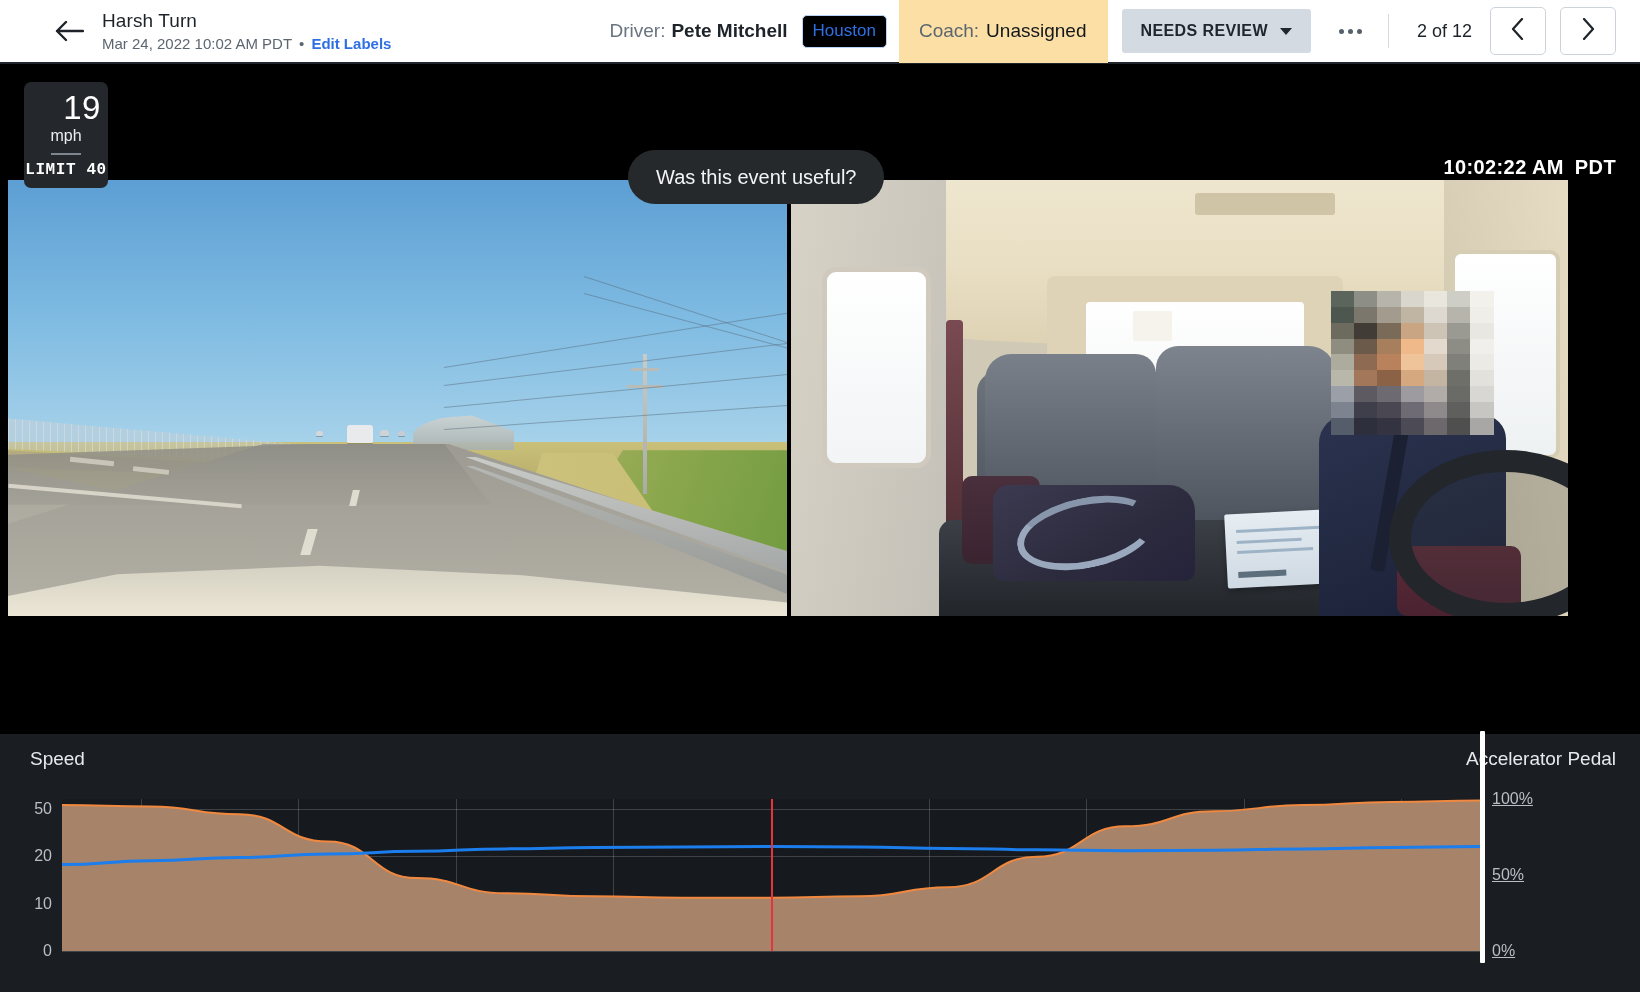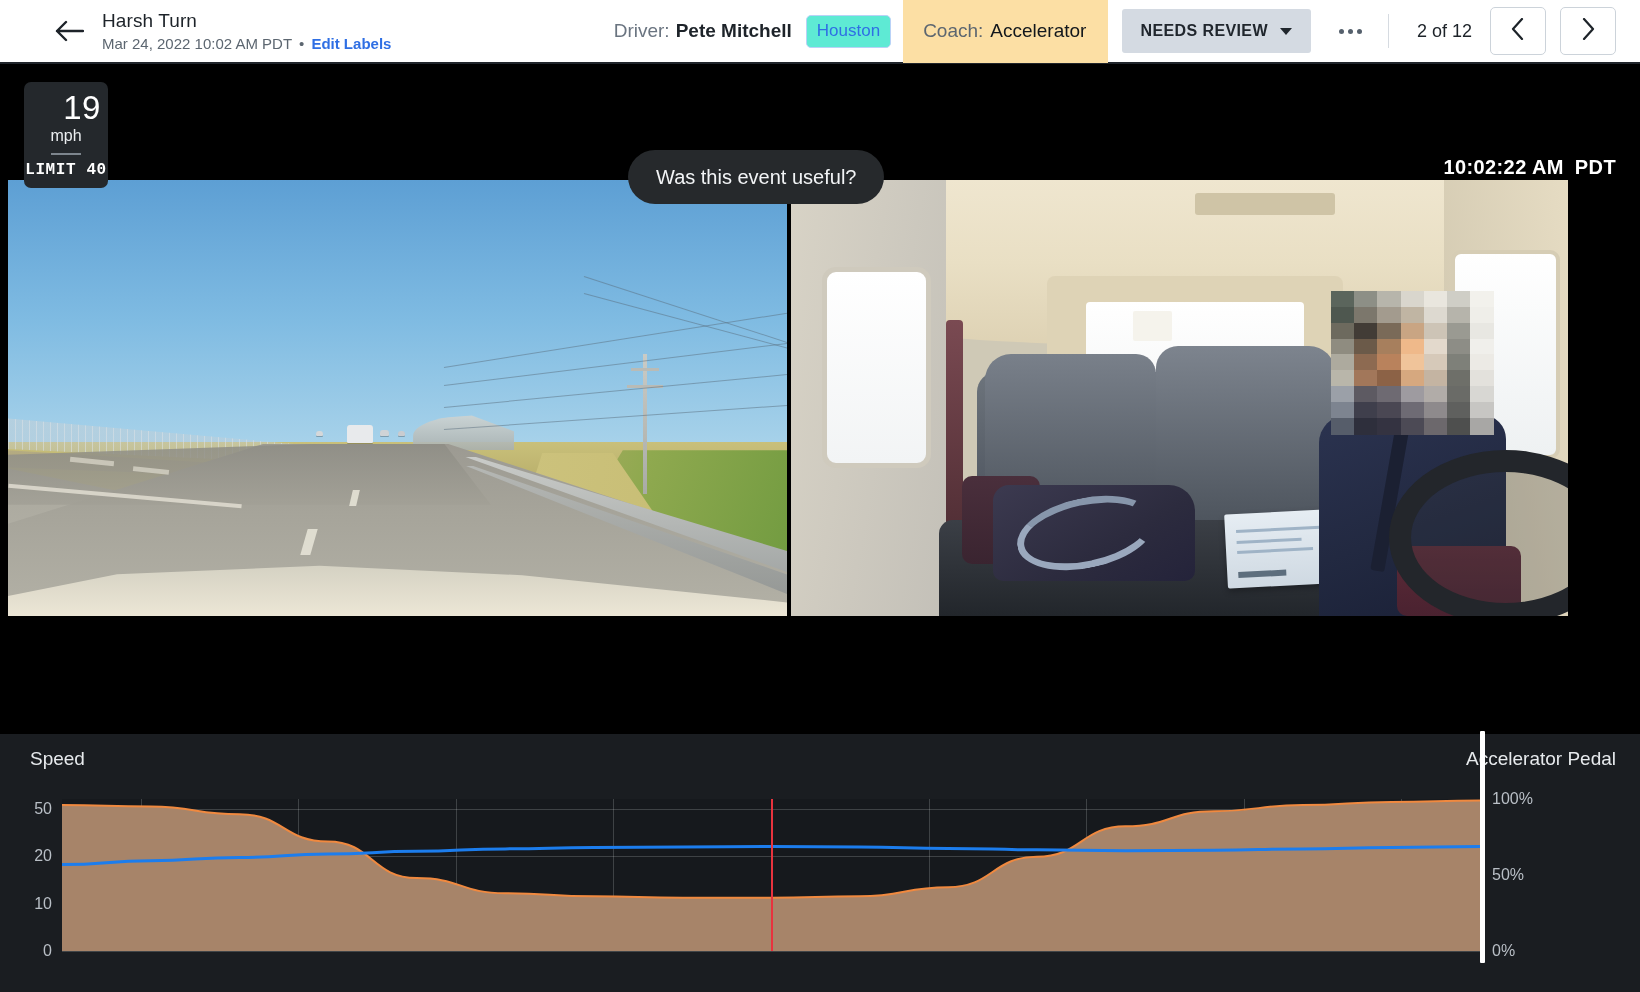--- a/index.html
+++ b/index.html
@@ -27,21 +27,21 @@
   .ev-title { font-size: 19px; color: #1d2329; line-height: 25px; letter-spacing: .1px;}
   .ev-sub { font-size: 15px; color: #5c6670; line-height: 22px; display:flex; align-items:baseline; gap:0; }
   .ev-sub .dot { margin: 0 7px; color:#5c6670; }
   .edit-labels { color: #2f6fe4; font-weight: bold; cursor: pointer; font-size:15px; }
 
   .hdr-right { margin-left: auto; display: flex; align-items: center; height: 64px; }
   .driver-lbl { font-size: 19px; color: #6a7480; }
   .driver-name { font-size: 19px; color: #1d2329; font-weight: bold; margin-left: 6px; }
   .tag-badge {
     margin-left: 14px; font-size: 17px; color: #2f6fe4;
-    border: 1px solid #b9d2f7; background: #5eead4;
+    border: 1px solid #b9d2f7; background: #000000;
     border-radius: 5px; padding: 5px 10px 6px; line-height: 20px; cursor: pointer;
   }
   .coach-chip {
     margin-left: 12px; background: #fcdfa4; height: 64px;
     display: flex; align-items: center; padding: 0 22px 0 20px; cursor: pointer;
     position: relative; z-index: 45;
   }
   .coach-lbl { font-size: 19px; color: #5c6670; }
   .coach-val { font-size: 19px; color: #12171c; margin-left: 7px; }
   .status-btn {
@@ -325,21 +325,21 @@
     position: absolute; right: 24px; top: 14px; color: #e7eaed; font-size: 19px;
   }
   .plot {
     position: absolute; left: 62px; top: 65px; width: 1418px; height: 152px;
   }
   .plot-bg { position:absolute; inset:0; background:#16191d; }
   .grid-h { position: absolute; left:0; right:0; height:1px; background: rgba(225,228,231,.20); }
   .grid-v { position: absolute; top:0; bottom:0; width:1px; background: rgba(225,228,231,.20); }
   .plot svg { position:absolute; inset:0; display:block; }
   .yl { position:absolute; width: 44px; text-align:right; color:#b9bfc6; font-size:16px; transform: translateY(-50%); left: 8px;}
-  .yr { position:absolute; width: 70px; text-align:left; color:#b9bfc6; font-size:16px; transform: translateY(-50%); left: 1492px;}
+  .yr { position:absolute; width: 70px; text-align:left; color:#b9bfc6; font-size:16px; transform: translateY(-50%); left: 1492px; text-decoration: underline;}
   .cursor-line {
     position: absolute; width: 2px; background: #e8333e; z-index: 6;
   }
   .playhead {
     position: absolute; width: 5px; background: #ffffff; z-index: 7; border-radius:1px;
   }
 </style>
 </head>
 <body>
 
@@ -364,21 +364,21 @@
       </div>
     </div>
 
     <div class="hdr-right">
       <span class="driver-lbl">Driver:</span>
       <span class="driver-name">Pete Mitchell</span>
       <span class="tag-badge">Houston</span>
 
       <div class="coach-chip">
         <span class="coach-lbl">Coach:</span>
-        <span class="coach-val">Accelerator</span>
+        <span class="coach-val">Unassigned</span>
       </div>
 
       <div class="status-btn">
         <span>NEEDS REVIEW</span>
         <span>
           <svg width="14" height="9" viewBox="0 0 14 9">
               <path d="M1 1 L7 8 L13 1 Z" fill="#20262d"></path>
             </svg>
         </span>
       </div>

